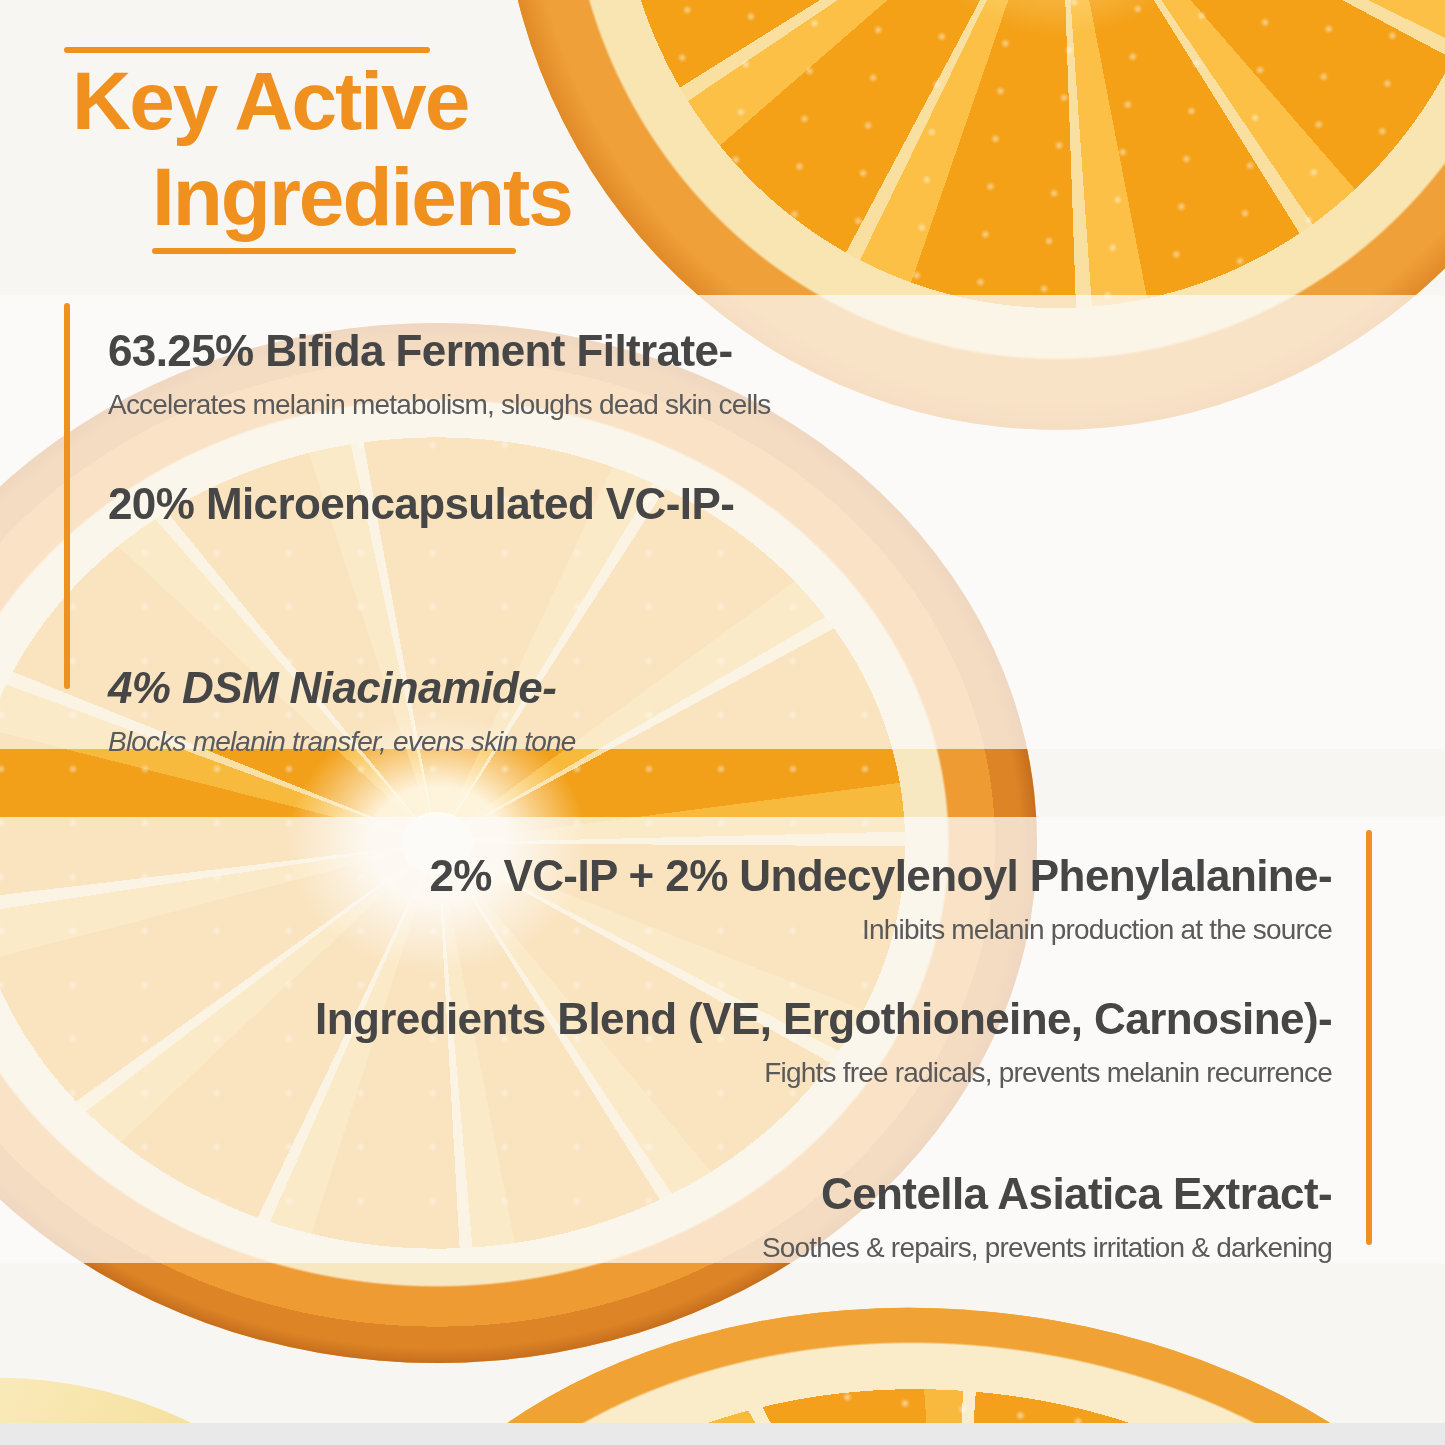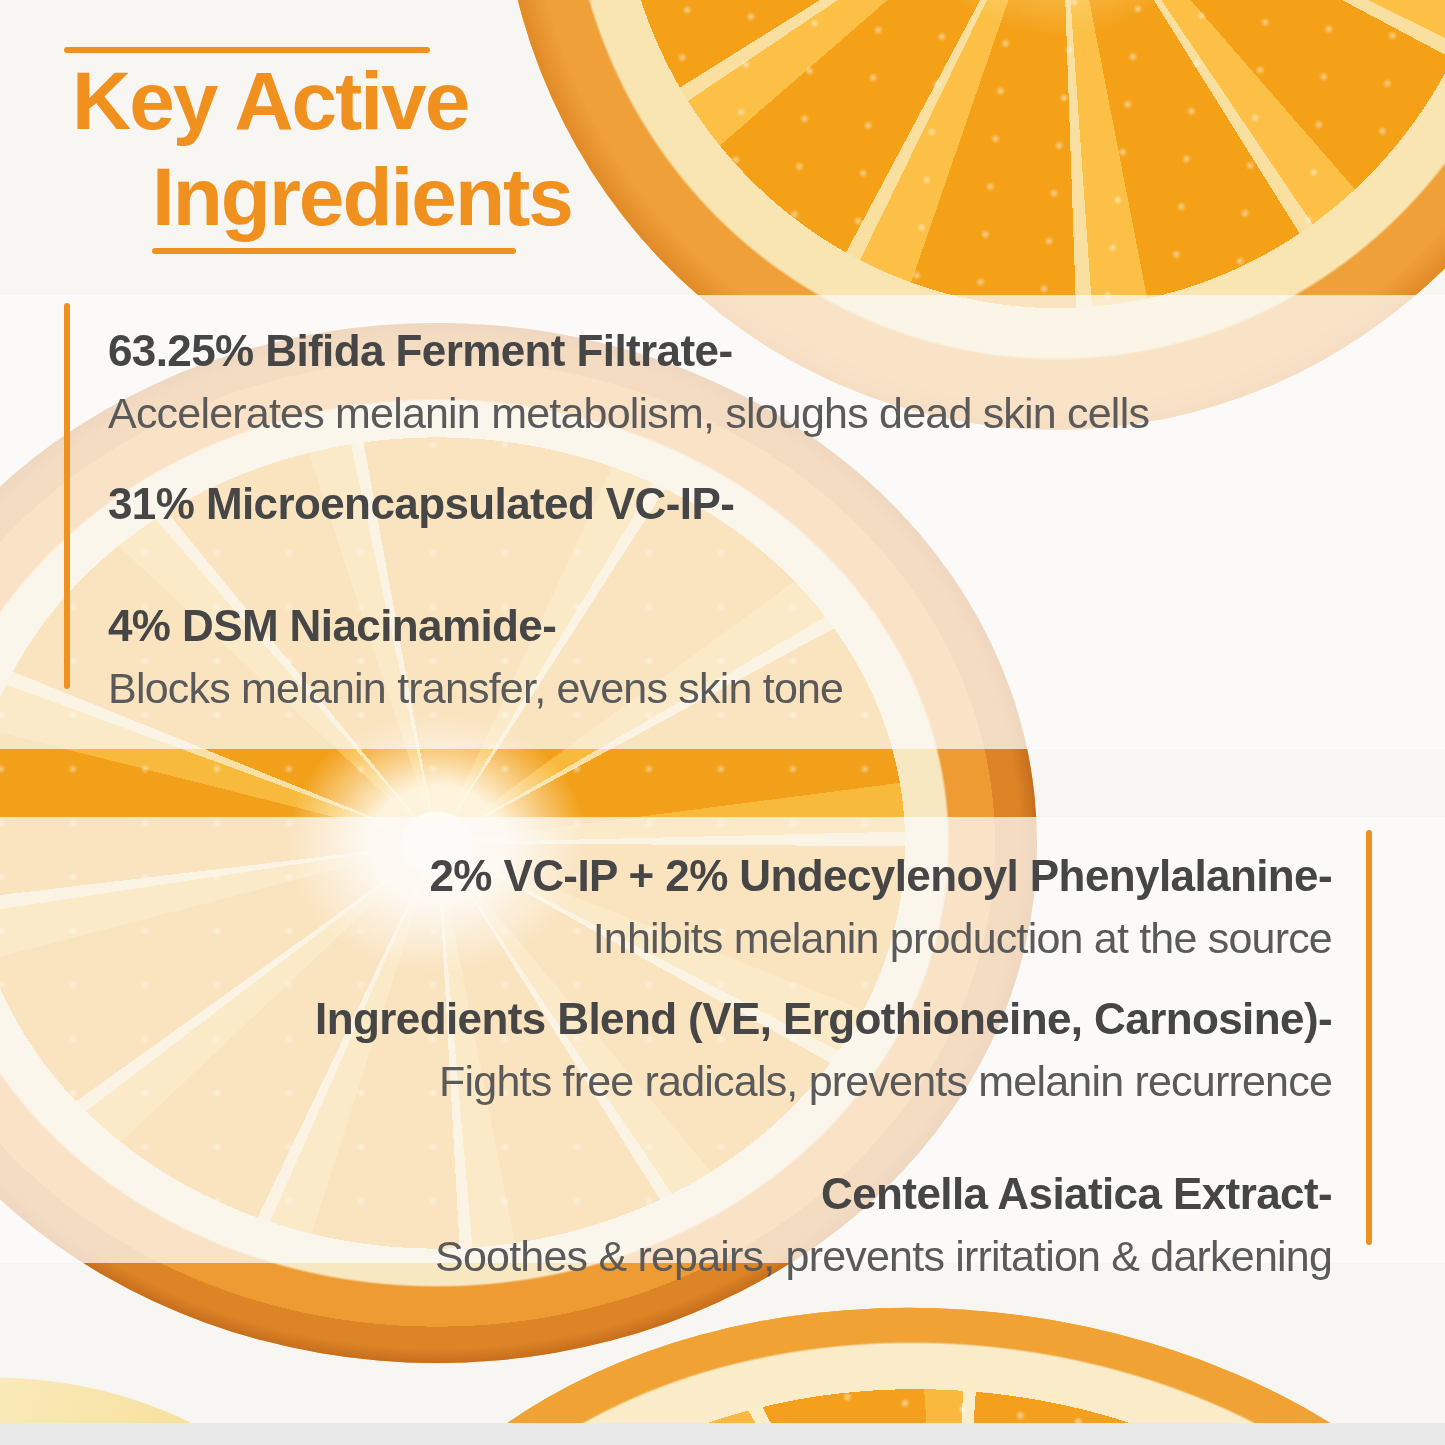--- a/index.html
+++ b/index.html
@@ -66,22 +66,22 @@
   .title-line{position:absolute;font-size:82px;line-height:82px;font-weight:bold;
     color:var(--c-accent,#f0901f);letter-spacing:-2px;white-space:nowrap;z-index:5;}
   .title-line-1{left:72px;top:60px;}
   .title-line-2{left:152px;top:156px;}
 
   
   .ing{position:absolute;z-index:5;white-space:nowrap;}
   .ing-left{left:108px;text-align:left;}
   .ing-right{right:113px;text-align:right;}
   .ing-name{font-size:44px;line-height:52px;font-weight:bold;color:#464646;letter-spacing:-0.6px;}
-  .ing-desc{font-size:43px;line-height:52px;font-weight:400;color:#5a5a5a;letter-spacing:-0.8px;margin-top:10px;}
-  .b1{top:325px;} .b2{top:478px;} .b3{top:600px;}
+  .ing-desc{font-size:28px;line-height:52px;font-weight:400;color:#5a5a5a;letter-spacing:-0.8px;margin-top:2px;}
+  .b1{top:325px;} .b2{top:478px;} .b3{top:662px;font-style:italic;}
   .b4{top:850px;} .b5{top:993px;} .b6{top:1168px;}
 </style>
 </head>
 <body>
 
 <div id="stage">
 
   <div class="orange o-top">
     <div class="layer flesh"></div>
     <div class="layer ring"></div>
@@ -108,21 +108,21 @@
   <div class="hbar title-underline"></div>
 
   <div class="vbar left-vline"></div>
   <div class="vbar right-vline"></div>
 
   <div class="ing ing-left b1">
     <div class="ing-name">63.25% Bifida Ferment Filtrate-</div>
     <div class="ing-desc">Accelerates melanin metabolism, sloughs dead skin cells</div>
   </div>
   <div class="ing ing-left b2">
-    <div class="ing-name">31% Microencapsulated VC-IP-</div>
+    <div class="ing-name">20% Microencapsulated VC-IP-</div>
   </div>
   <div class="ing ing-left b3">
     <div class="ing-name">4% DSM Niacinamide-</div>
     <div class="ing-desc">Blocks melanin transfer, evens skin tone</div>
   </div>
 
   <div class="ing ing-right b4">
     <div class="ing-name">2% VC-IP + 2% Undecylenoyl Phenylalanine-</div>
     <div class="ing-desc">Inhibits melanin production at the source</div>
   </div>

